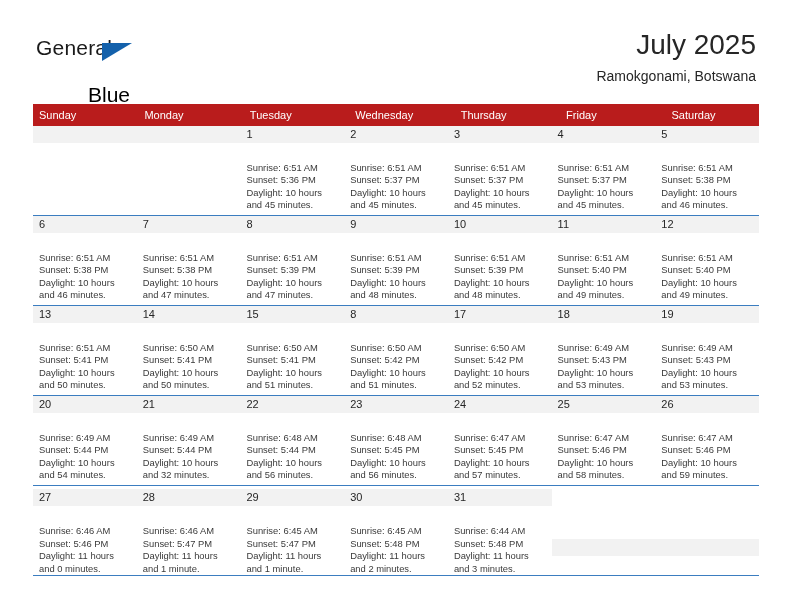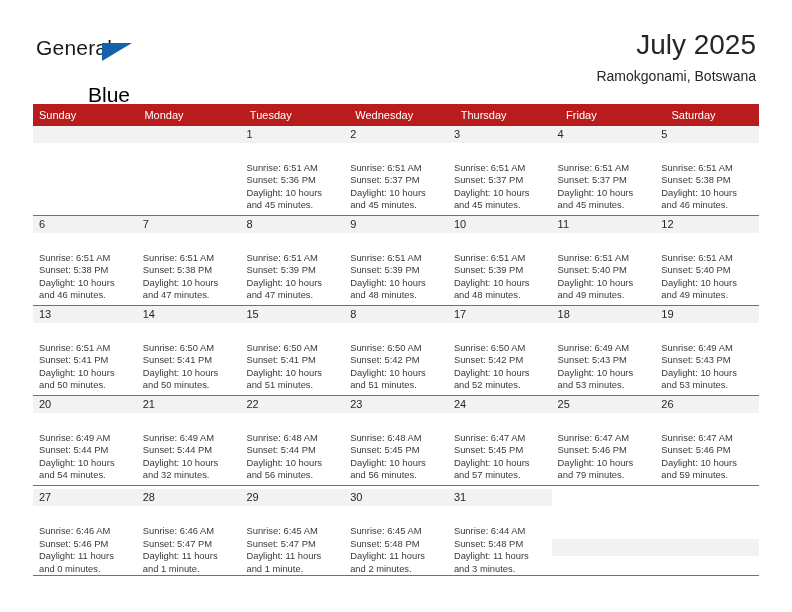--- a/index.html
+++ b/index.html
@@ -474,21 +474,21 @@
             </div>
           </div>
           <div class="day-cell">
             <div class="day-number-band">
               <span class="day-number">25</span>
             </div>
             <div class="day-lines">
               <div class="day-line">Sunrise: 6:47 AM</div>
               <div class="day-line">Sunset: 5:46 PM</div>
               <div class="day-line">Daylight: 10 hours</div>
-              <div class="day-line">and 79 minutes.</div>
+              <div class="day-line">and 58 minutes.</div>
             </div>
           </div>
           <div class="day-cell">
             <div class="day-number-band">
               <span class="day-number">26</span>
             </div>
             <div class="day-lines">
               <div class="day-line">Sunrise: 6:47 AM</div>
               <div class="day-line">Sunset: 5:46 PM</div>
               <div class="day-line">Daylight: 10 hours</div>

